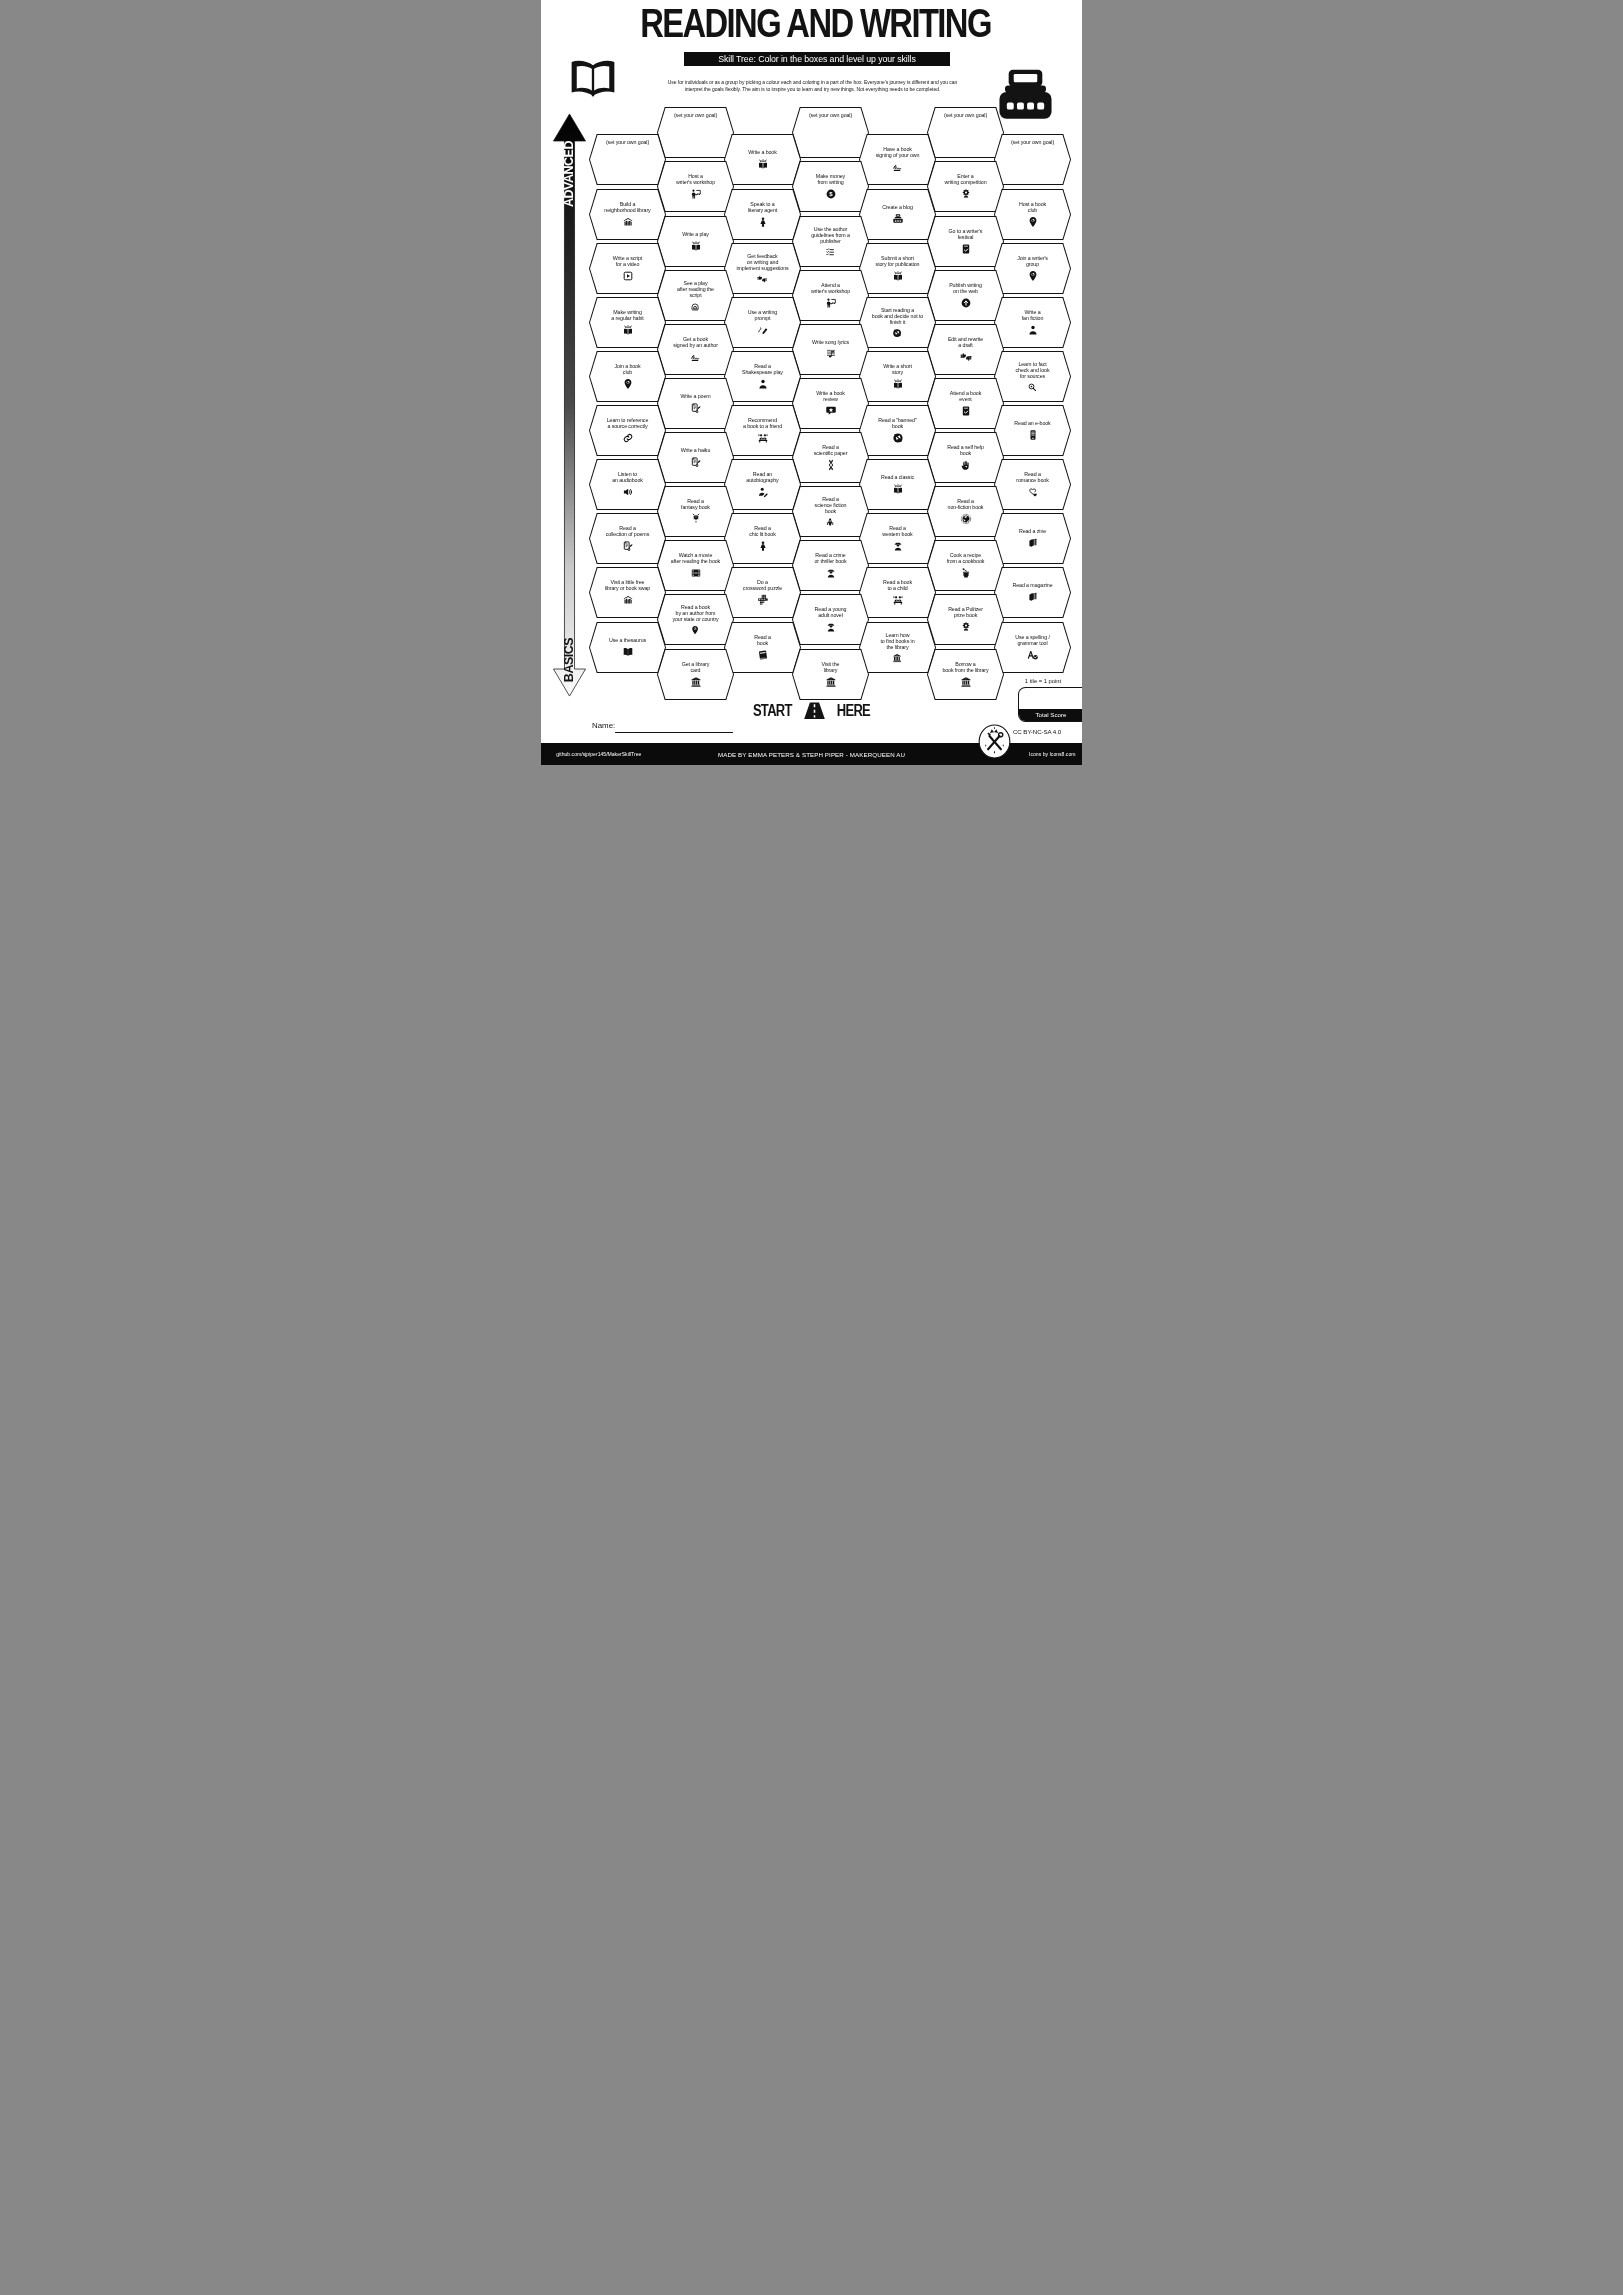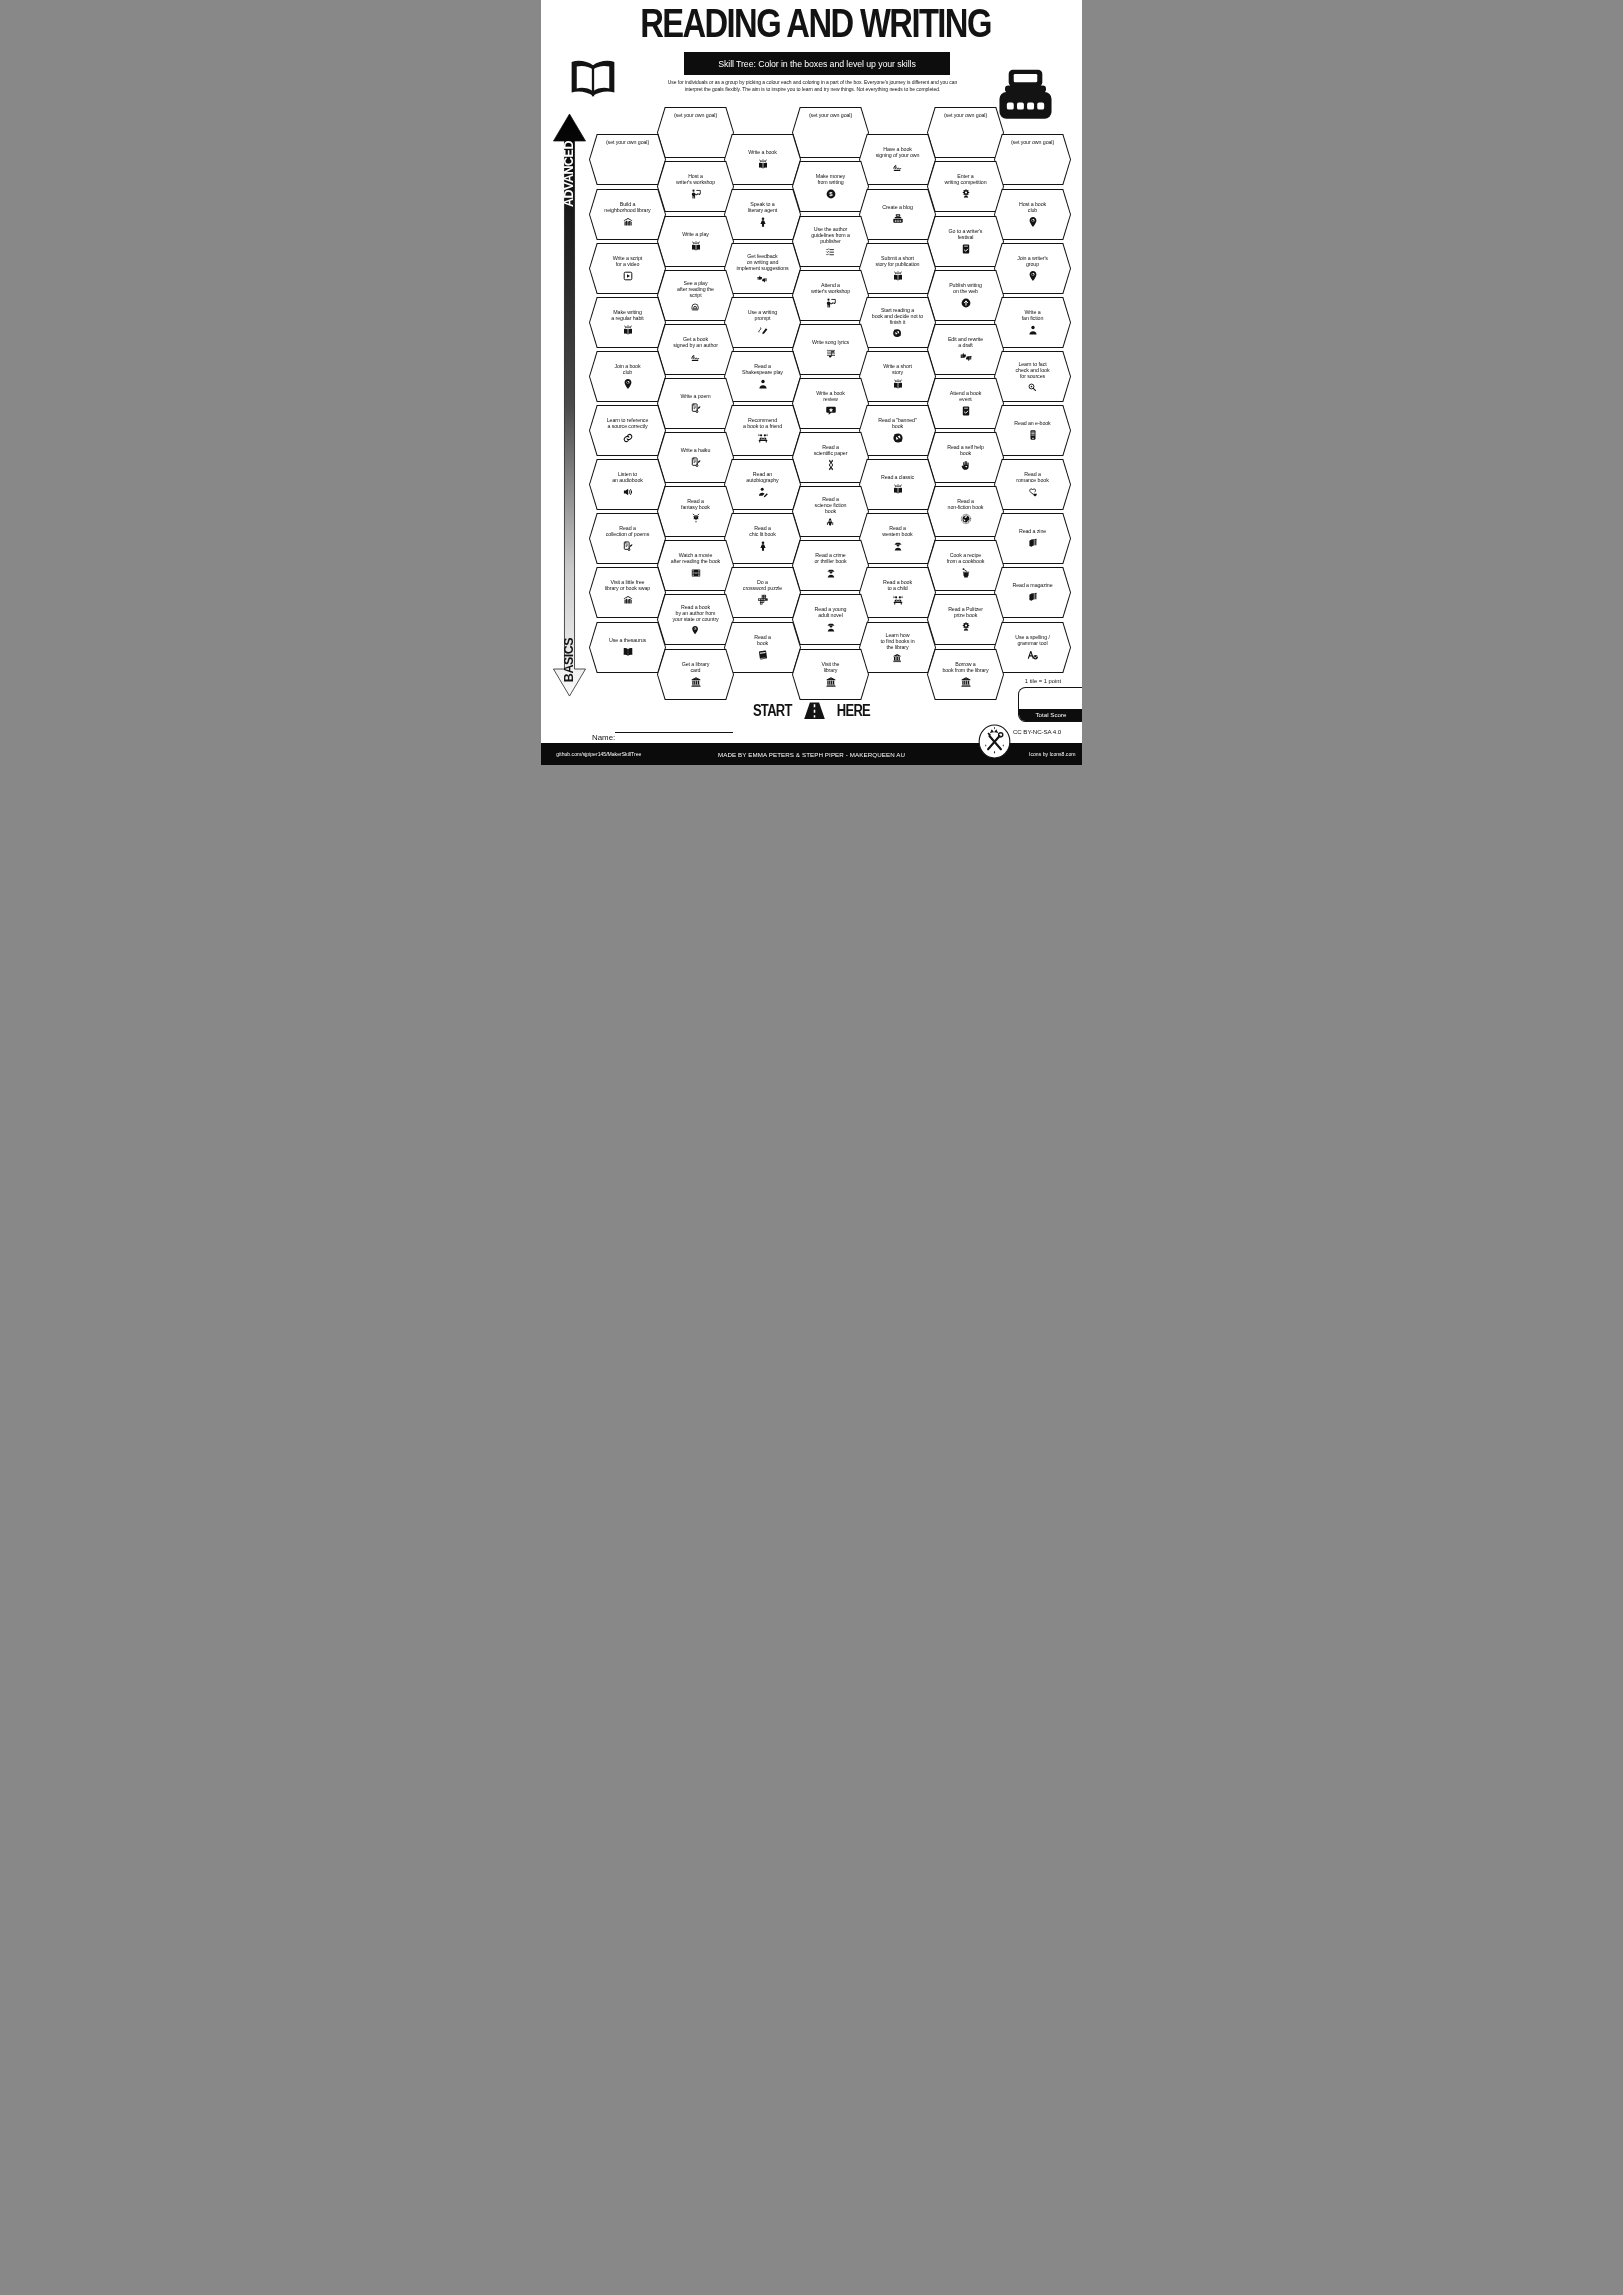--- a/index.html
+++ b/index.html
@@ -2,21 +2,21 @@
 <html style="font-size:7.4px"><head>
 <meta charset="utf-8">
 <style>
   html,body{margin:0;padding:0;background:#888;}
   .page{position:relative;width:541px;height:765px;margin:0 auto;background:#ffffff;
         font-family:"Liberation Sans",sans-serif;color:#131313;overflow:hidden;}
   
   .title{position:absolute;left:67px;top:2.8px;width:402px;text-align:center;
          font-size:39px;font-weight:900;letter-spacing:-1.9px;line-height:1.0;
          transform:scale(.84,1.04);transform-origin:center top;white-space:nowrap;}
-  .subtitle-bar{position:absolute;left:143px;top:52px;width:266px;height:23px;background:#0d0d0d;
+  .subtitle-bar{position:absolute;left:143px;top:52px;width:266px;height:14px;background:#0d0d0d;
                 display:flex;align-items:center;justify-content:center;}
   .subtitle-bar span{color:#fff;font-size:8.8px;letter-spacing:-0.1px;}
   .description{position:absolute;left:95px;top:79px;width:353px;text-align:center;
                font-size:5px;line-height:1.45;letter-spacing:-0.05px;}
   .corner-icon{position:absolute;}
   
   .axis-arrow{position:absolute;left:11.6px;top:111px;}
   .axis-label{position:absolute;width:102px;text-align:center;transform:rotate(-90deg);
               font-weight:bold;font-size:12.5px;letter-spacing:-0.5px;}
   .axis-advanced{left:-23px;top:167px;color:#fff;}
@@ -30,21 +30,21 @@
              gap:2.3px;padding:2.8px 7px;box-sizing:border-box;text-align:center;}
   .hex.goal .hex-inner{justify-content:flex-start;padding-top:3.7px;}
   .hex-label{white-space:pre-line;font-size:5.3px;line-height:1.17;letter-spacing:-0.1px;}
   .hex-icon{width:12px;height:12px;flex:none;}
   .hex-icon.small{width:10.2px;height:10.2px;}
   
   .start-row{position:absolute;left:0;top:702px;width:541px;display:flex;align-items:center;
              justify-content:center;gap:6px;}
   .start-word{font-size:13px;font-weight:900;letter-spacing:-0.7px;transform:scaleY(1.2);}
   
-  .name-row{position:absolute;left:51px;top:721px;font-size:7.9px;margin-top:12px;}
+  .name-row{position:absolute;left:51px;top:721px;font-size:7.9px;}
   .name-line{position:absolute;left:74px;top:732px;width:118px;border-bottom:1.2px solid #131313;}
   .tile-note{position:absolute;left:466px;top:678px;width:72px;text-align:center;font-size:5.8px;}
   .score-box{position:absolute;left:477px;top:687px;width:65px;height:35px;background:#fff;
              border:0.9px solid #131313;border-right:none;border-radius:7.4px 0 0 7.4px;box-sizing:border-box;
              display:flex;flex-direction:column;justify-content:flex-end;overflow:hidden;}
   .score-bar{height:12.5px;background:#0d0d0d;color:#fff;display:flex;align-items:center;justify-content:center;
              font-size:6.2px;}
   .license{position:absolute;left:472px;top:728px;font-size:6.2px;letter-spacing:-0.1px;}
   .logo{position:absolute;left:437px;top:724px;z-index:3;}
   

